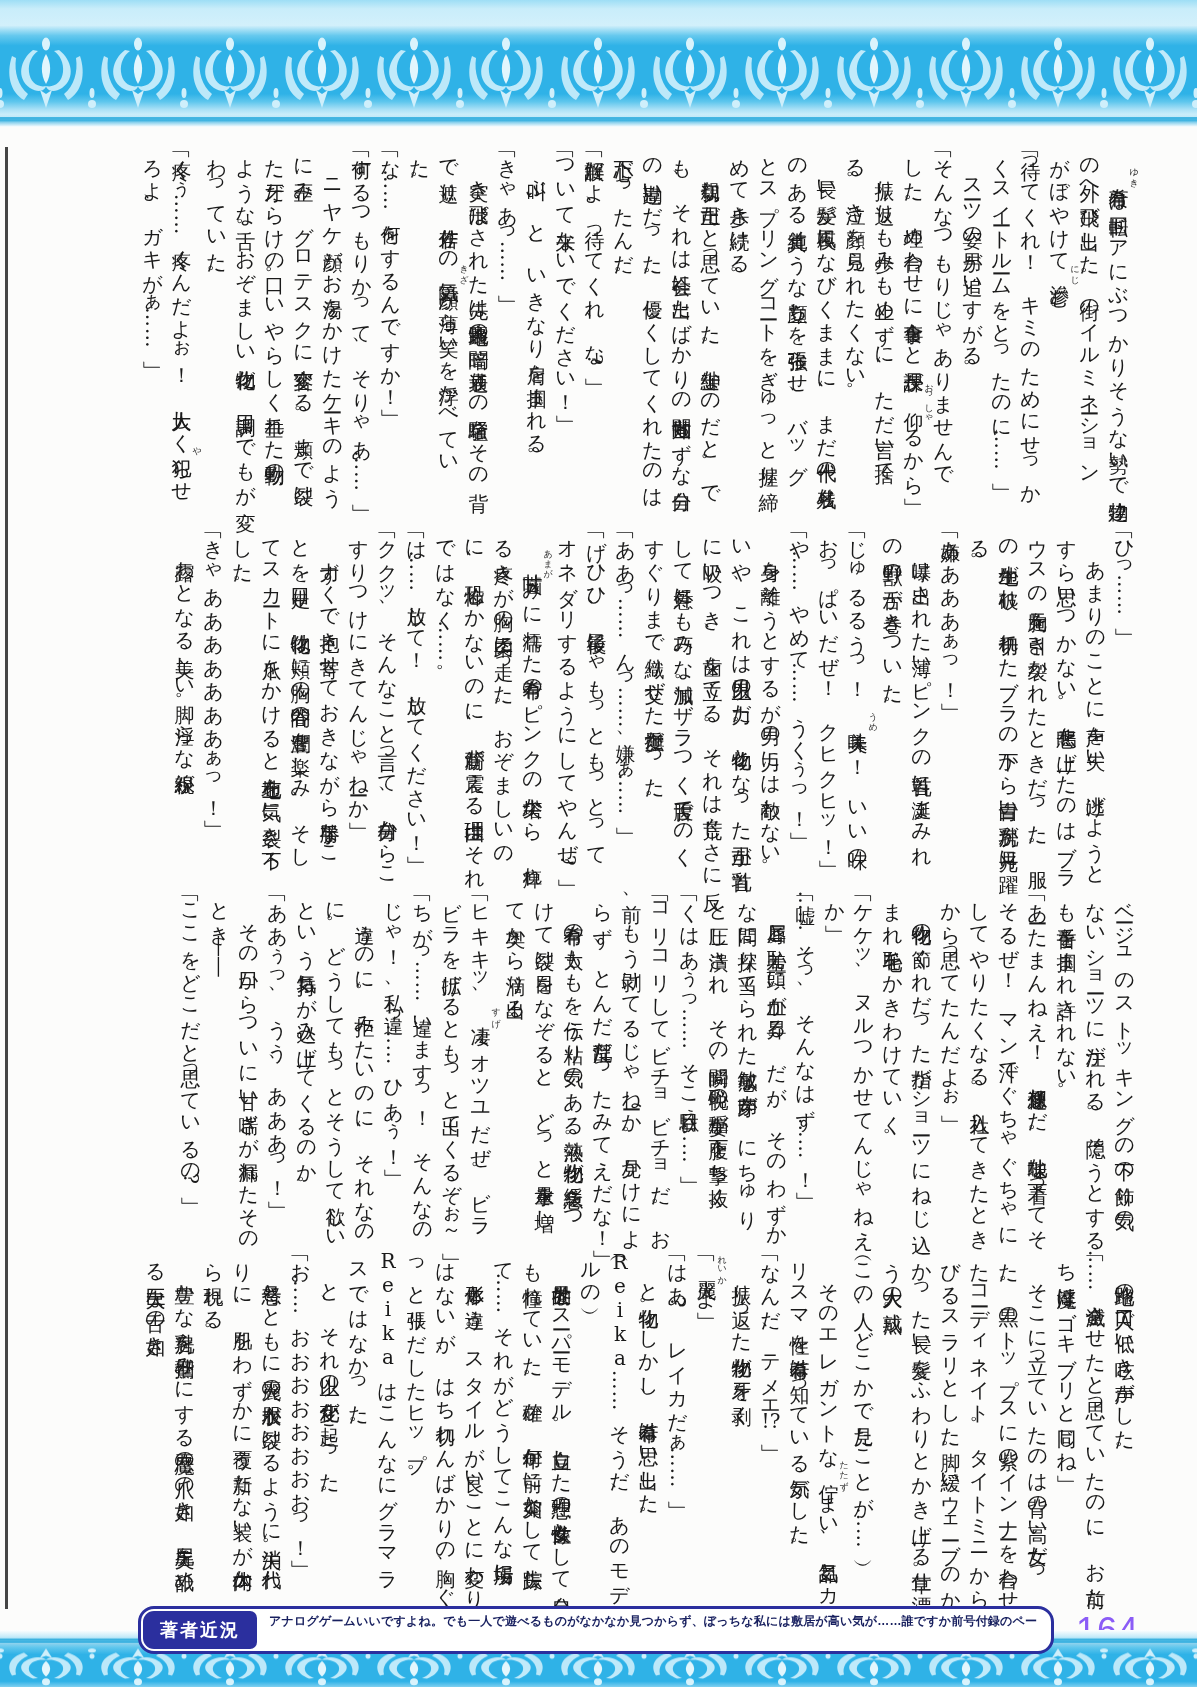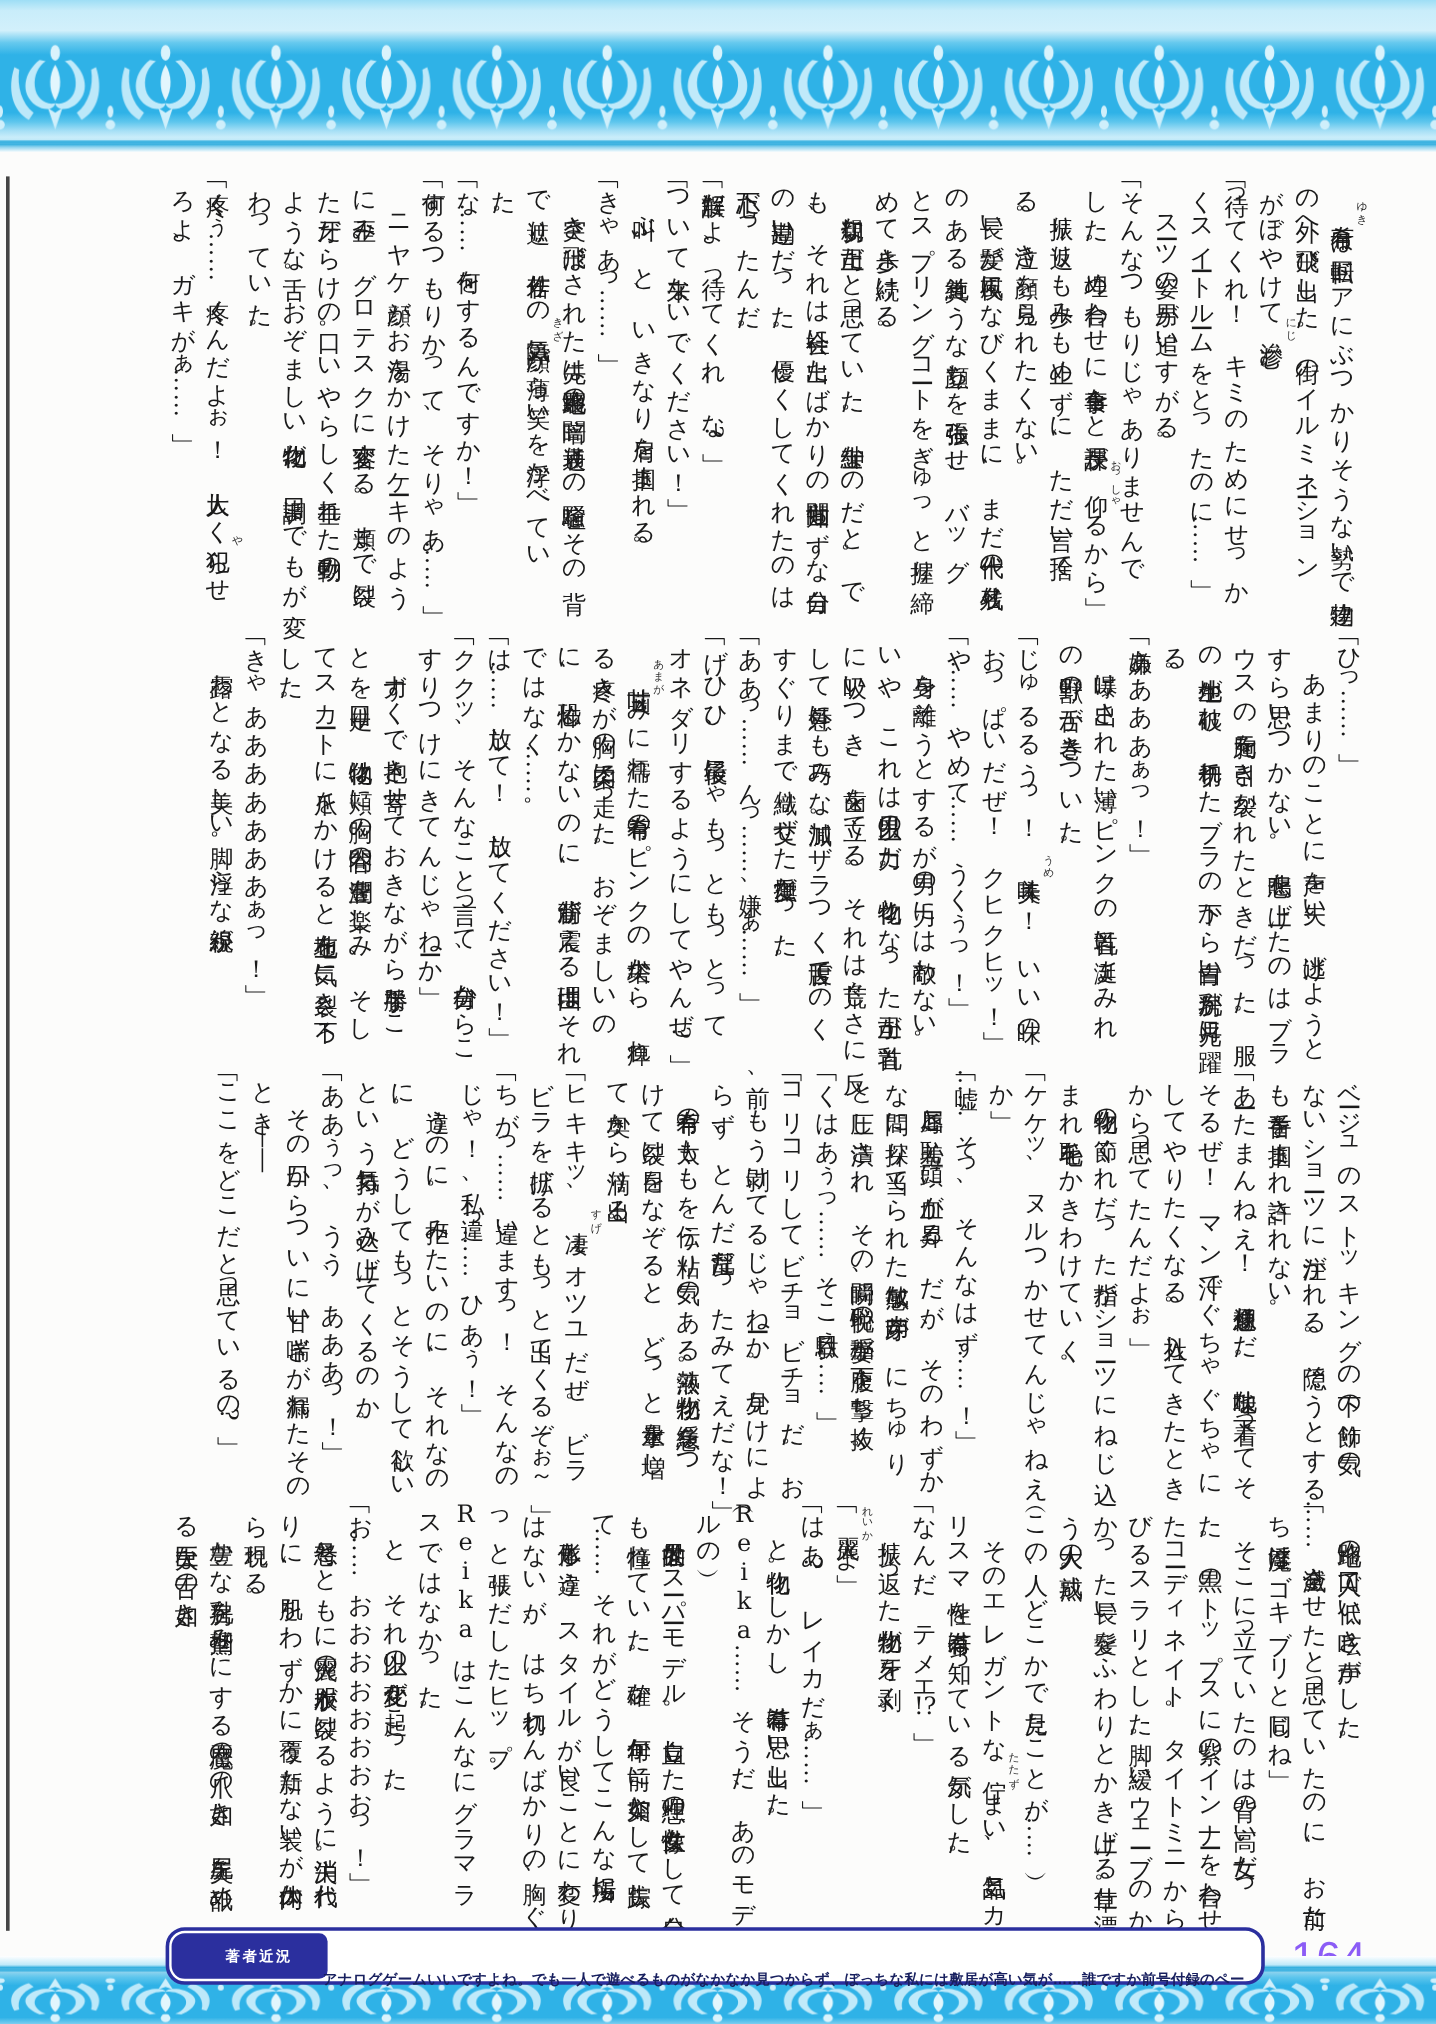--- a/index.html
+++ b/index.html
@@ -64,30 +64,30 @@
     border-radius:16px;
     box-sizing:border-box;
     z-index:5;
   }
   .authorlabel{
     position:absolute;left:2px;top:2px;bottom:2px;width:114px;
     background:#2b2f9e;
     border-radius:11px 7px 7px 11px;
     color:#ffffff;
     font-family:"Liberation Sans",sans-serif;
-    font-weight:700;font-size:12px;letter-spacing:2px;
-    display:flex;align-items:center;justify-content:center;padding-left:16px;
+    font-weight:700;font-size:18px;letter-spacing:2px;
+    display:flex;align-items:center;justify-content:center;
   }
   .authortext{
     position:absolute;left:128px;top:3px;right:6px;
     font-family:"Liberation Sans",sans-serif;
     font-weight:700;font-size:12px;line-height:1.58;
     color:#18205f;letter-spacing:0.2px;
   }
-  .authortext div{white-space:nowrap;margin-top:28px;}
+  .authortext div{white-space:nowrap;}
 </style>
 </head>
 <body>
 
 <div class="page">
 
   <div class="border top">
     <svg width="1197" height="127" viewBox="0 0 1197 127" preserveAspectRatio="none">
       <defs>
         <linearGradient id="gTop" x1="0" y1="0" x2="0" y2="1">

